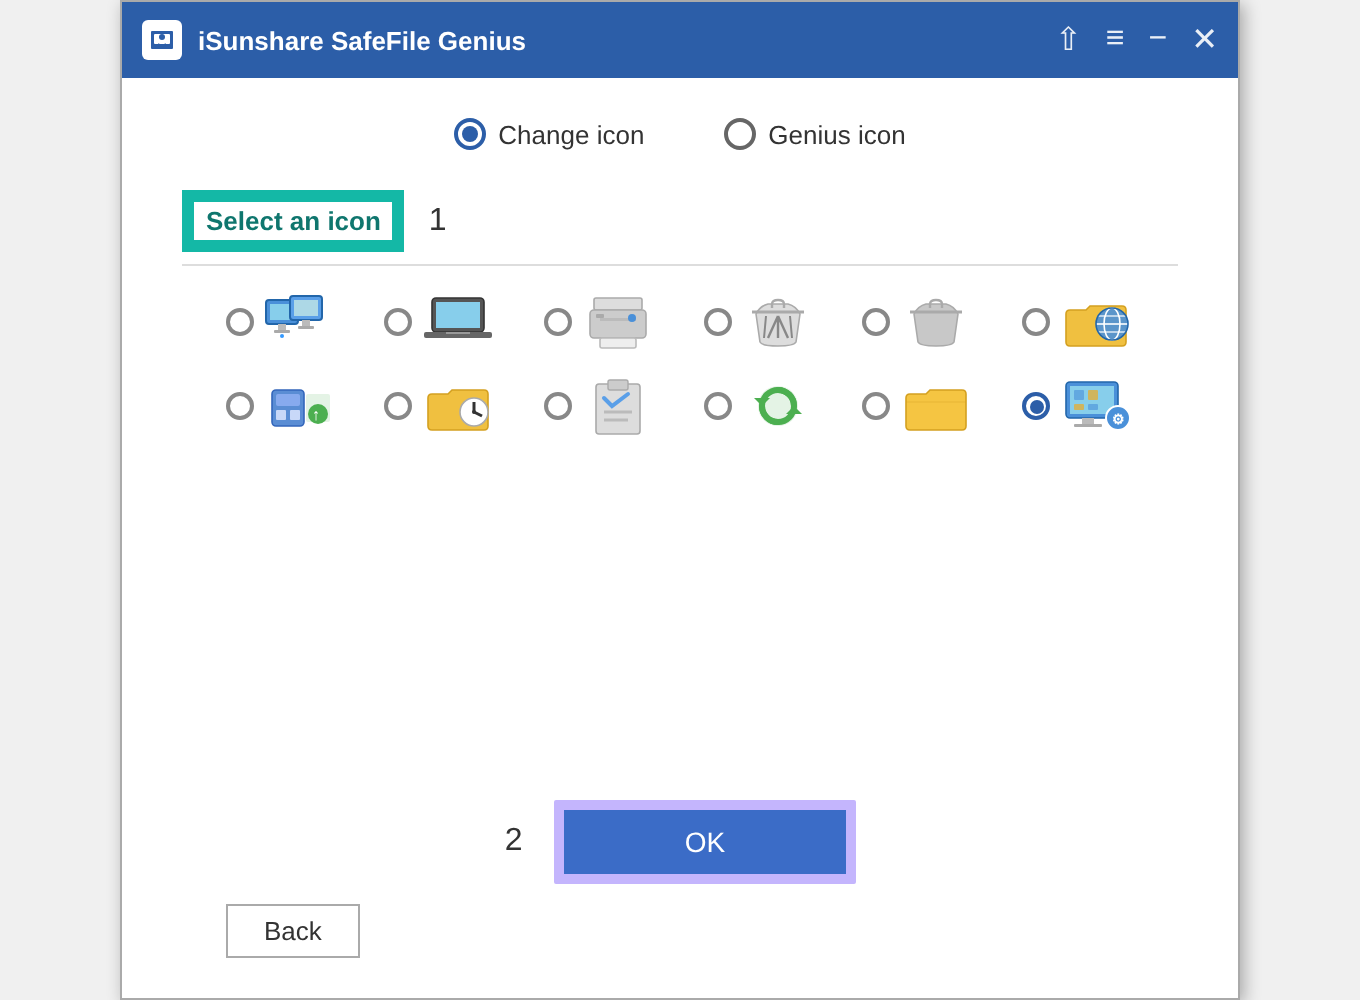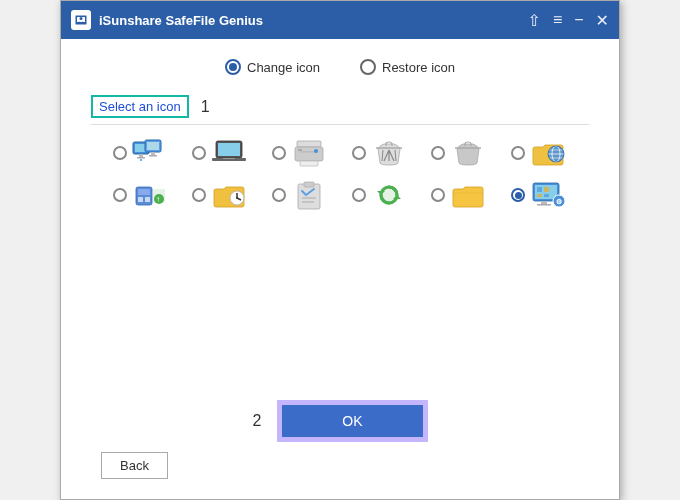--- a/index.html
+++ b/index.html
@@ -112,24 +112,24 @@
     .section-header {
       display: flex;
       align-items: center;
       gap: 12px;
       border-bottom: 1px solid #ddd;
       padding-bottom: 6px;
       margin-bottom: 12px;
     }
     .section-label {
       font-size: 13px;
-      color: #1d4ed8;
-      border: 2px solid #14b8a6;
+      color: #0f766e;
+      border: 6px solid #14b8a6;
       padding: 2px 6px;
-      font-weight: normal;
+      font-weight: bold;
     }
     .section-number {
       font-size: 16px;
       color: #333;
       font-weight: normal;
     }
     
     .icons-grid {
       display: flex;
       flex-direction: column;
@@ -210,20 +210,21 @@
       padding: 0 10px;
       margin-top: 10px;
     }
     .back-button {
       background: white;
       border: 1px solid #aaa;
       padding: 5px 18px;
       font-size: 13px;
       cursor: pointer;
       color: #333;
+      margin-left: 12px;
     }
   </style>
 </head>
 <body>
 
 <div class="window">
 
   <div class="titlebar">
     <div class="titlebar-icon">
       <svg viewBox="0 0 14 14" fill="none">
@@ -244,21 +245,21 @@
 
   <div class="content">
 
     <div class="radio-row">
       <label class="radio-option">
         <div class="radio-circle selected"></div>
         <span>Change icon</span>
       </label>
       <label class="radio-option">
         <div class="radio-circle"></div>
-        <span>Restore icon</span>
+        <span>Genius icon</span>
       </label>
     </div>
 
     <div class="section-header">
       <span class="section-label">Select an icon</span>
       <span class="section-number">1</span>
     </div>
 
     <div class="icons-grid">
 

